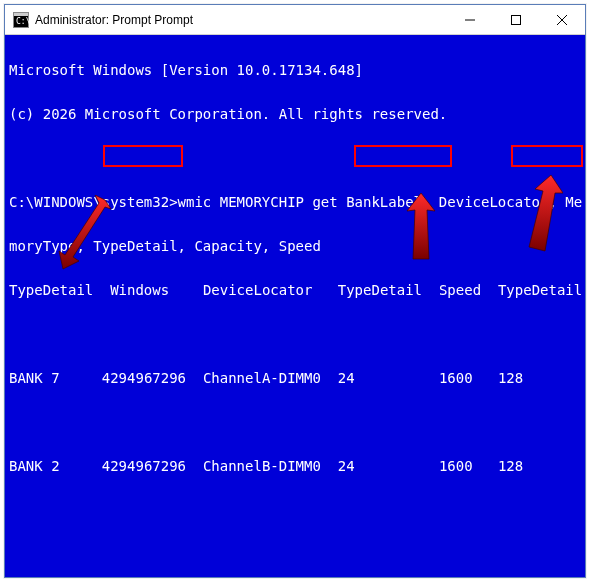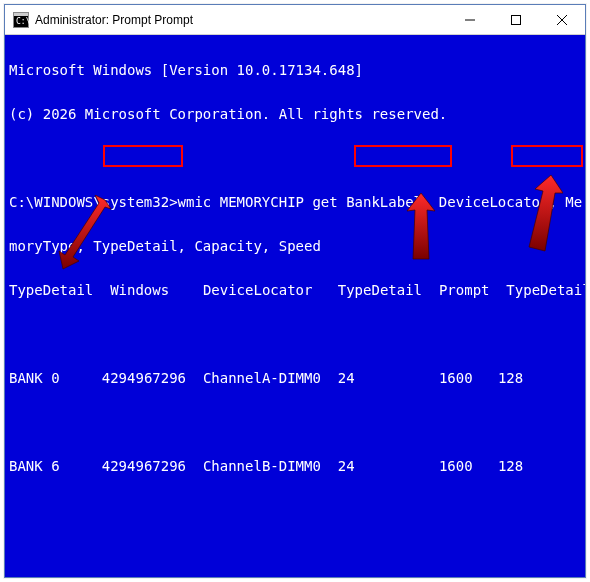--- a/index.html
+++ b/index.html
@@ -101,25 +101,25 @@
       </div>
     </div>
   </div>
 
   <div class="console">
 <span class="line">Microsoft Windows [Version 10.0.17134.648]</span>
 <span class="line">(c) 2026 Microsoft Corporation. All rights reserved.</span>
 <span class="blank"></span>
 <span class="line"><span>C:\WINDOWS\system32&gt;</span><span>wmic MEMORYCHIP get BankLabel, DeviceLocator, Me</span></span>
 <span class="line">moryType, TypeDetail, Capacity, Speed</span>
-<span class="line"><span>TypeDetail</span>  <span>Windows</span>    <span>DeviceLocator</span>   <span>TypeDetail</span>  <span>Prompt</span>  <span>TypeDetail</span></span>
+<span class="line"><span>TypeDetail</span>  <span>Windows</span>    <span>DeviceLocator</span>   <span>TypeDetail</span>  <span>Speed</span>  <span>TypeDetail</span></span>
 <span class="blank"></span>
-<span class="line"><span>BANK 0</span>     <span>4294967296</span>  <span>ChannelA-DIMM0</span>  <span>24</span>          <span>1600</span>   <span>128</span></span>
+<span class="line"><span>BANK 7</span>     <span>4294967296</span>  <span>ChannelA-DIMM0</span>  <span>24</span>          <span>1600</span>   <span>128</span></span>
 <span class="blank"></span>
-<span class="line"><span>BANK 6</span>     <span>4294967296</span>  <span>ChannelB-DIMM0</span>  <span>24</span>          <span>1600</span>   <span>128</span></span>
+<span class="line"><span>BANK 2</span>     <span>4294967296</span>  <span>ChannelB-DIMM0</span>  <span>24</span>          <span>1600</span>   <span>128</span></span>
 <span class="blank"></span>
 <span class="blank"></span>
 
 
 
     
     <div class="highlight-box" style="left:98px; top:110px; width:80px; height:22px;"></div>
     <div class="highlight-box" style="left:349px; top:110px; width:98px; height:22px;"></div>
     <div class="highlight-box" style="left:506px; top:110px; width:72px; height:22px;"></div>
 

